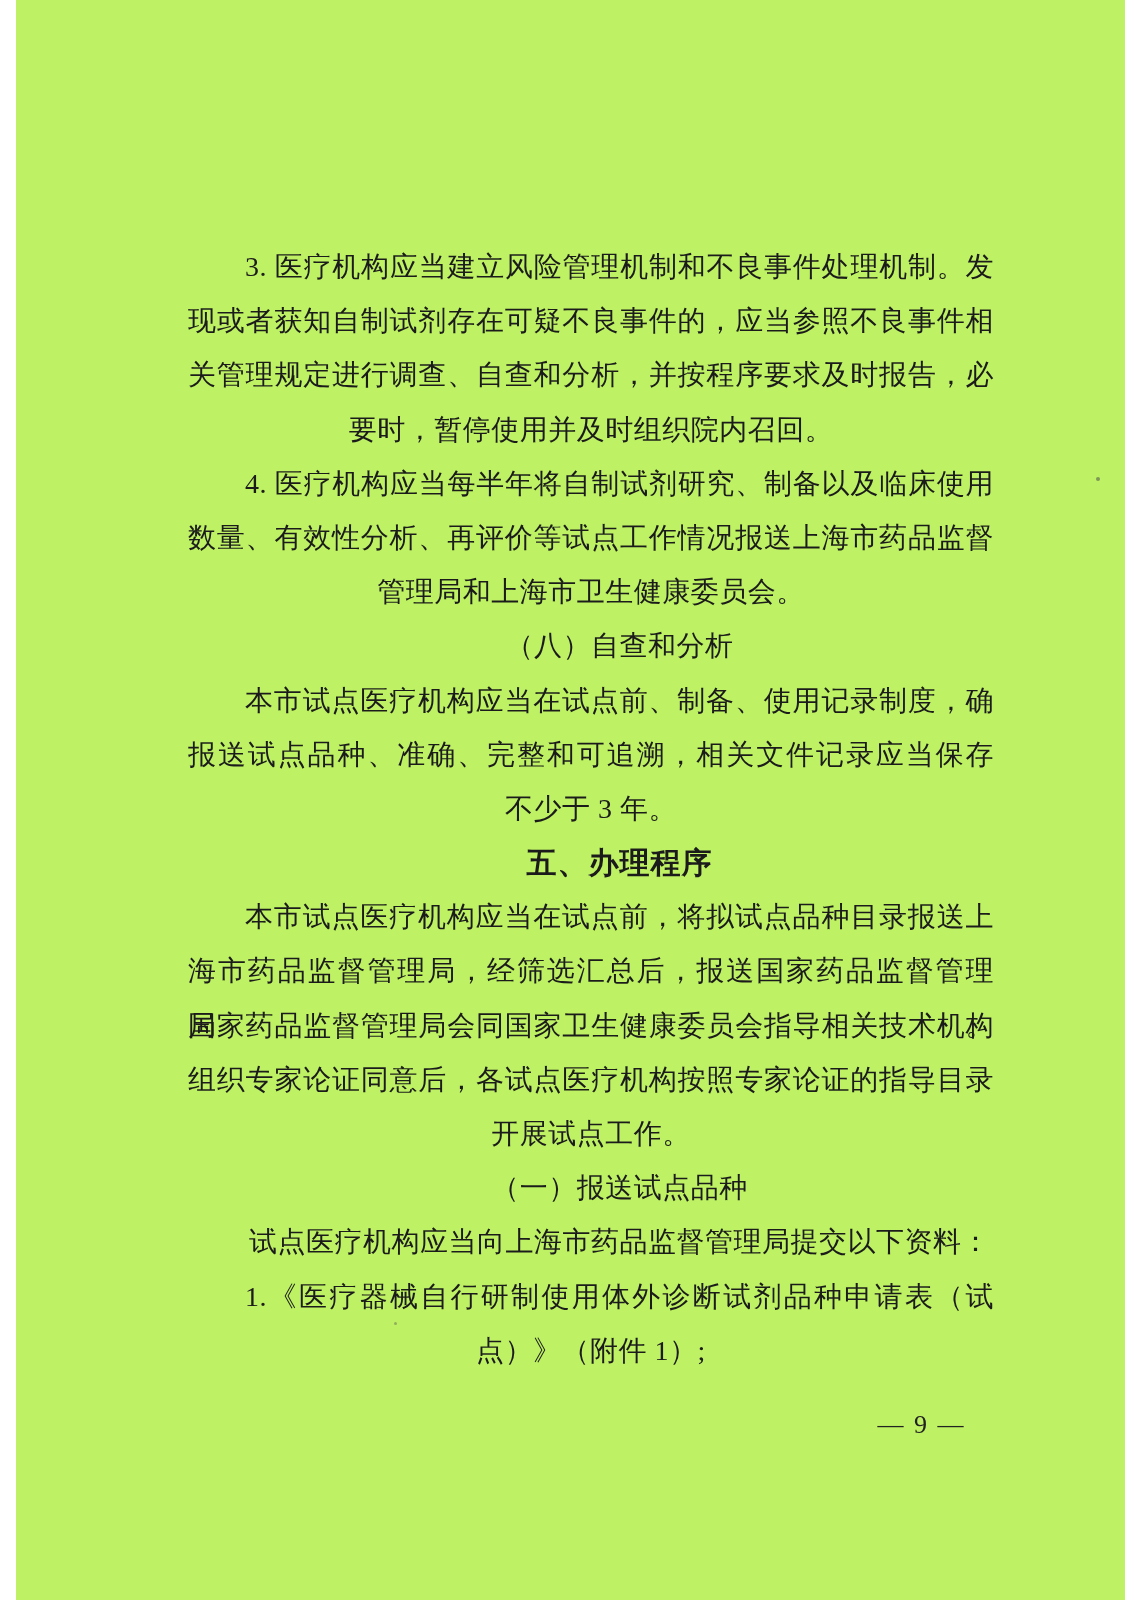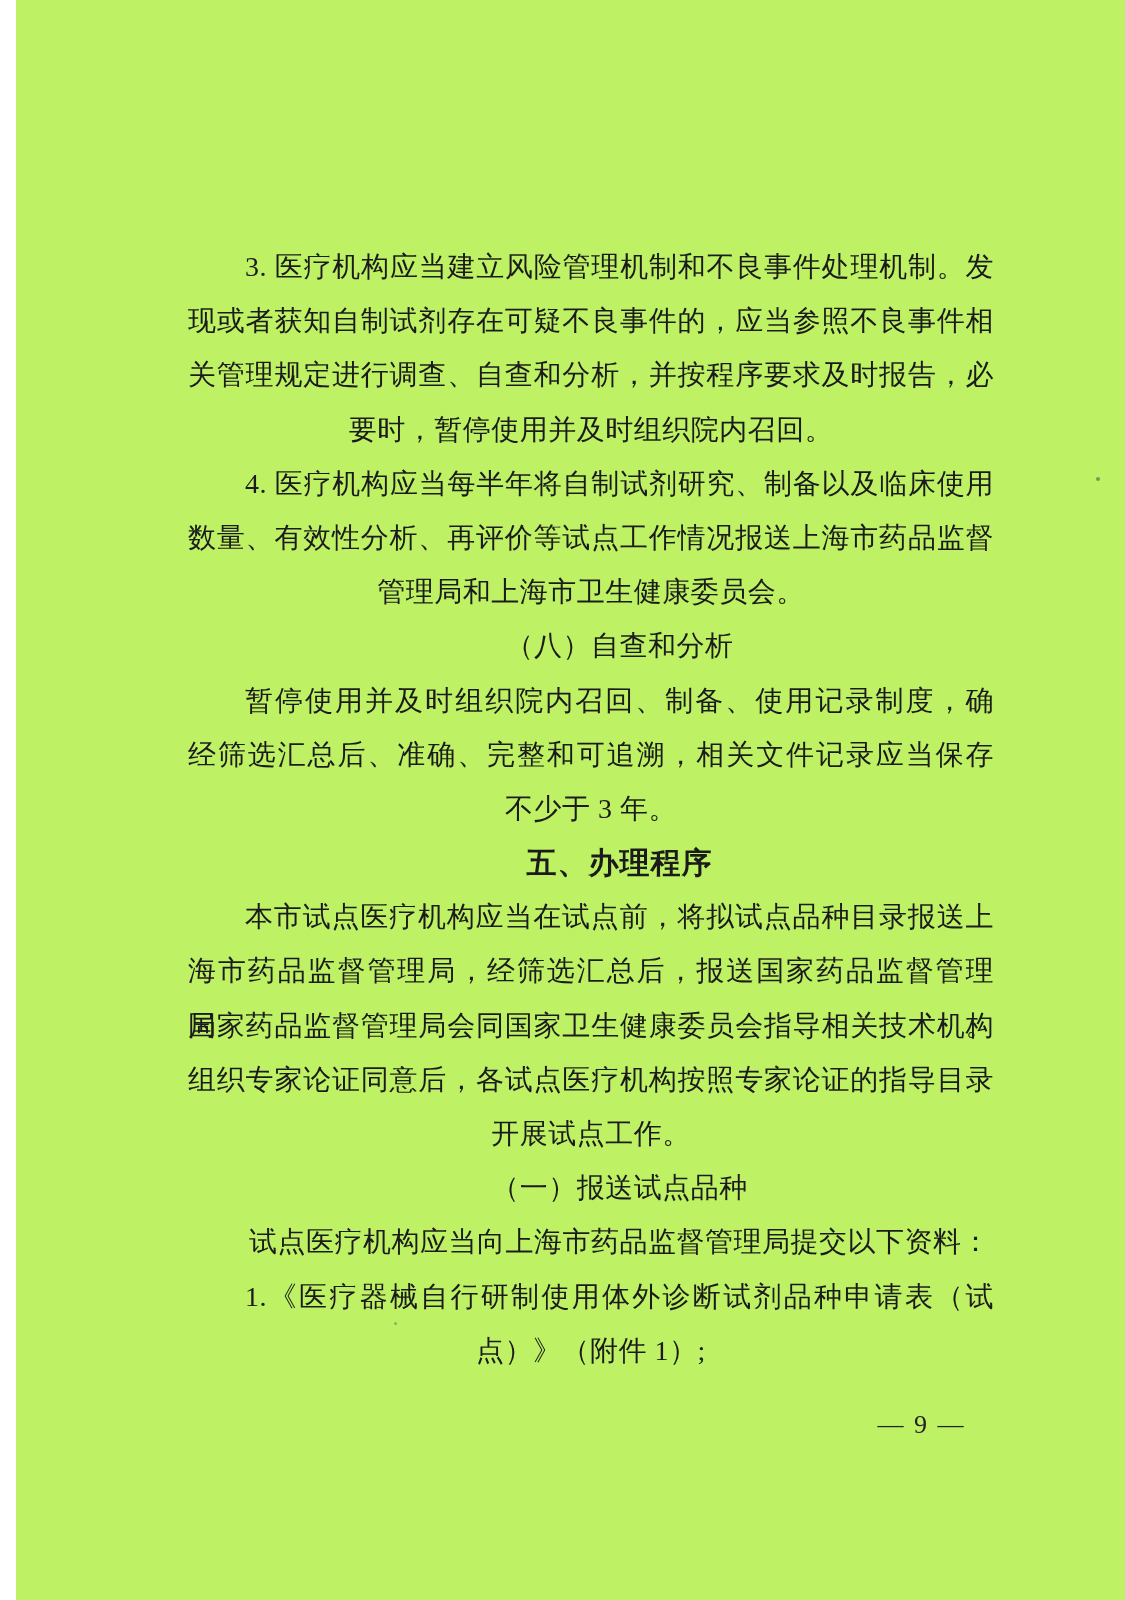--- a/index.html
+++ b/index.html
@@ -84,22 +84,22 @@
 
   <div class="content">
     <div class="line ind j">3. 医疗机构应当建立风险管理机制和不良事件处理机制。发</div>
     <div class="line j">现或者获知自制试剂存在可疑不良事件的，应当参照不良事件相</div>
     <div class="line j">关管理规定进行调查、自查和分析，并按程序要求及时报告，必</div>
     <div class="line">要时，暂停使用并及时组织院内召回。</div>
     <div class="line ind j">4. 医疗机构应当每半年将自制试剂研究、制备以及临床使用</div>
     <div class="line j">数量、有效性分析、再评价等试点工作情况报送上海市药品监督</div>
     <div class="line">管理局和上海市卫生健康委员会。</div>
     <div class="line ind">（八）自查和分析</div>
-    <div class="line ind j">暂停使用并及时组织院内召回、制备、使用记录制度，确</div>
-    <div class="line j">经筛选汇总后、准确、完整和可追溯，相关文件记录应当保存</div>
+    <div class="line ind j">本市试点医疗机构应当在试点前、制备、使用记录制度，确</div>
+    <div class="line j">报送试点品种、准确、完整和可追溯，相关文件记录应当保存</div>
     <div class="line">不少于 3 年。</div>
     <div class="line ind heading">五、办理程序</div>
     <div class="line ind j">本市试点医疗机构应当在试点前，将拟试点品种目录报送上</div>
     <div class="line j">海市药品监督管理局，经筛选汇总后，报送国家药品监督管理局。</div>
     <div class="line j">国家药品监督管理局会同国家卫生健康委员会指导相关技术机构</div>
     <div class="line j">组织专家论证同意后，各试点医疗机构按照专家论证的指导目录</div>
     <div class="line">开展试点工作。</div>
     <div class="line ind">（一）报送试点品种</div>
     <div class="line ind">试点医疗机构应当向上海市药品监督管理局提交以下资料：</div>
     <div class="line ind j">1.《医疗器械自行研制使用体外诊断试剂品种申请表（试</div>

